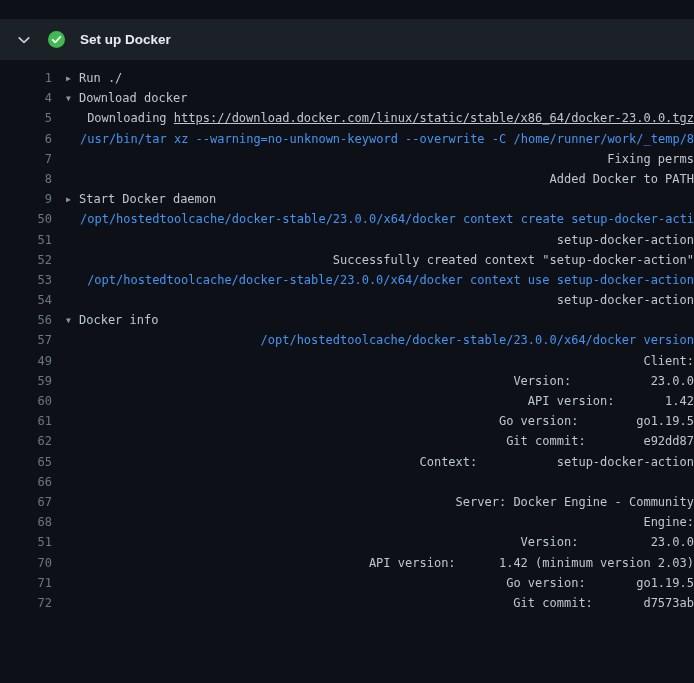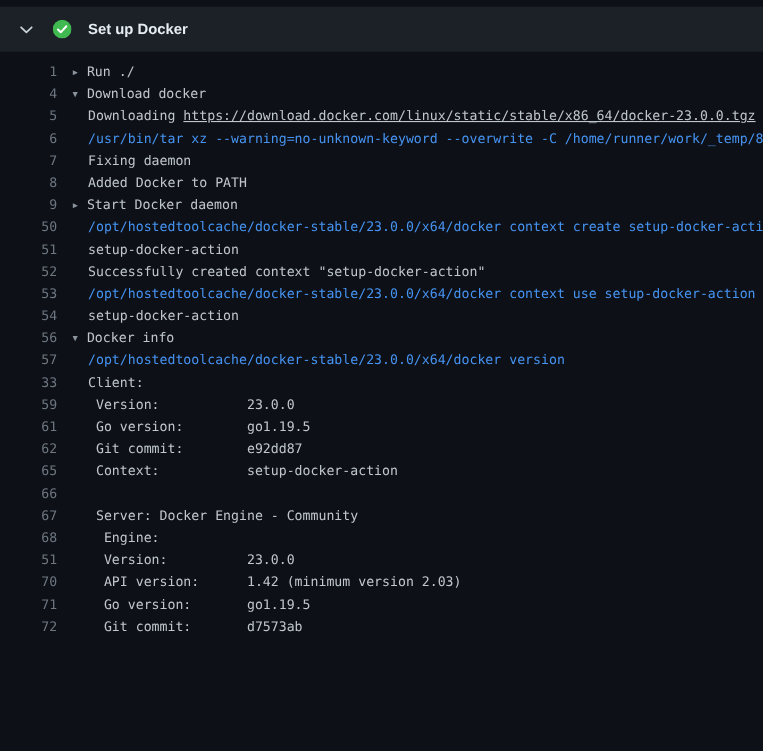--- a/index.html
+++ b/index.html
@@ -3,21 +3,21 @@
 <meta charset="utf-8">
 <style>
   * { margin:0; padding:0; box-sizing:border-box; }
   html,body { width:694px; height:683px; overflow:hidden; }
   body {
     background:#0d1117;
     font-family:"DejaVu Sans Mono", monospace;
   }
   .step-header {
     height:41px;
-    margin-top:6px;
+    margin-top:19px;
     background:#1c2128;
     display:flex;
     align-items:center;
     padding:0 16px;
     gap:13px;
     cursor:pointer;
   }
   .chev { display:flex; align-items:center; }
   .check { display:flex; align-items:center; margin-left:3px; }
   .step-title {
@@ -37,21 +37,21 @@
   }
   .num {
     width:66px;
     flex:none;
     text-align:right;
     padding-right:14px;
     color:#6e7681;
     cursor:pointer;
   }
   .content { overflow:hidden; color:#c0c6ce; flex:1; }
-  .content.indent { padding-left:14px; }
+  .content.indent { padding-left:14px;text-align:right; }
   .tri {
     display:inline-block;
     width:13px;
     color:#8b949e;
     font-size:8px;
     vertical-align:1px;
   }
   .cmd { color:var(--cmd-color,#4693f2); }
   .link { color:#c0c6ce; text-decoration:underline; cursor:pointer; }
 </style>
@@ -71,32 +71,33 @@
     </svg>
   </span>
   <span class="step-title">Set up Docker</span>
 </div>
 
 <div class="log" id="log-lines">
     <div class="line"><span class="num">1</span><span class="content"><span class="tri">▶</span><span>Run ./</span></span></div>
     <div class="line"><span class="num">4</span><span class="content"><span class="tri">▼</span><span>Download docker</span></span></div>
     <div class="line"><span class="num">5</span><span class="content indent"><span>Downloading </span><a class="link">https://download.docker.com/linux/static/stable/x86_64/docker-23.0.0.tgz</a></span></div>
     <div class="line"><span class="num">6</span><span class="content indent"><span class="cmd">/usr/bin/tar xz --warning=no-unknown-keyword --overwrite -C /home/runner/work/_temp/8c93e3a7</span></span></div>
-    <div class="line"><span class="num">7</span><span class="content indent">Fixing daemon</span></div>
+    <div class="line"><span class="num">7</span><span class="content indent">Fixing perms</span></div>
     <div class="line"><span class="num">8</span><span class="content indent">Added Docker to PATH</span></div>
     <div class="line"><span class="num">9</span><span class="content"><span class="tri">▶</span><span>Start Docker daemon</span></span></div>
     <div class="line"><span class="num">50</span><span class="content indent"><span class="cmd">/opt/hostedtoolcache/docker-stable/23.0.0/x64/docker context create setup-docker-action</span></span></div>
     <div class="line"><span class="num">51</span><span class="content indent">setup-docker-action</span></div>
     <div class="line"><span class="num">52</span><span class="content indent">Successfully created context "setup-docker-action"</span></div>
     <div class="line"><span class="num">53</span><span class="content indent"><span class="cmd">/opt/hostedtoolcache/docker-stable/23.0.0/x64/docker context use setup-docker-action</span></span></div>
     <div class="line"><span class="num">54</span><span class="content indent">setup-docker-action</span></div>
     <div class="line"><span class="num">56</span><span class="content"><span class="tri">▼</span><span>Docker info</span></span></div>
     <div class="line"><span class="num">57</span><span class="content indent"><span class="cmd">/opt/hostedtoolcache/docker-stable/23.0.0/x64/docker version</span></span></div>
-    <div class="line"><span class="num">33</span><span class="content indent">Client:</span></div>
+    <div class="line"><span class="num">49</span><span class="content indent">Client:</span></div>
     <div class="line"><span class="num">59</span><span class="content indent"> Version:           23.0.0</span></div>
+    <div class="line"><span class="num">60</span><span class="content indent"> API version:       1.42</span></div>
     <div class="line"><span class="num">61</span><span class="content indent"> Go version:        go1.19.5</span></div>
     <div class="line"><span class="num">62</span><span class="content indent"> Git commit:        e92dd87</span></div>
     <div class="line"><span class="num">65</span><span class="content indent"> Context:           setup-docker-action</span></div>
     <div class="line"><span class="num">66</span><span class="content indent"></span></div>
     <div class="line"><span class="num">67</span><span class="content indent"> Server: Docker Engine - Community</span></div>
     <div class="line"><span class="num">68</span><span class="content indent">  Engine:</span></div>
     <div class="line"><span class="num">51</span><span class="content indent">  Version:          23.0.0</span></div>
     <div class="line"><span class="num">70</span><span class="content indent">  API version:      1.42 (minimum version 2.03)</span></div>
     <div class="line"><span class="num">71</span><span class="content indent">  Go version:       go1.19.5</span></div>
     <div class="line"><span class="num">72</span><span class="content indent">  Git commit:       d7573ab</span></div>

